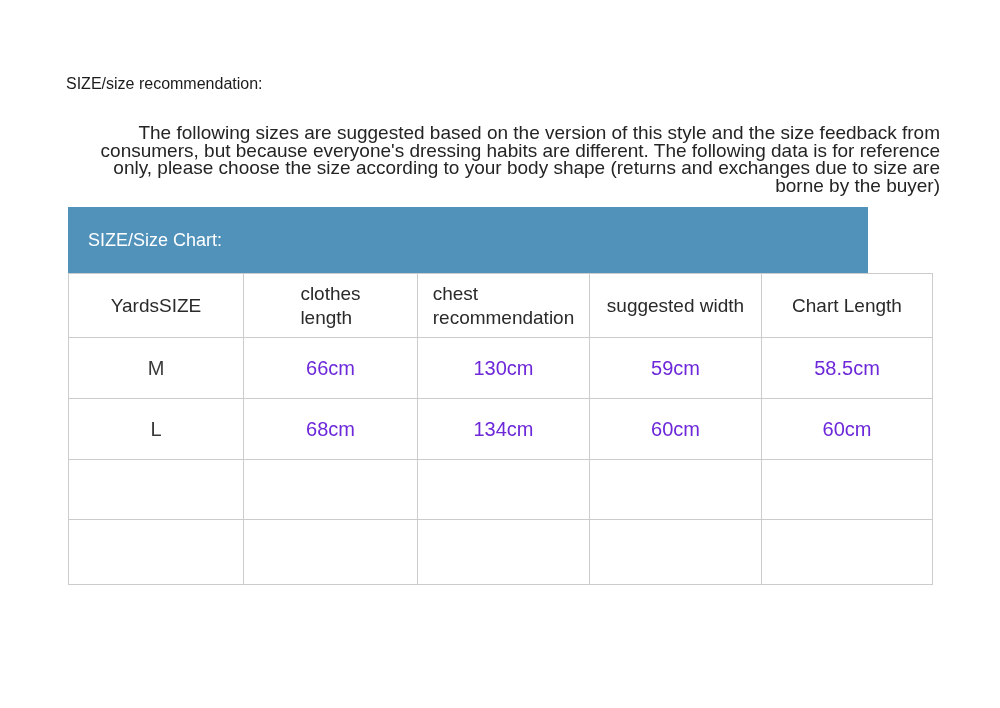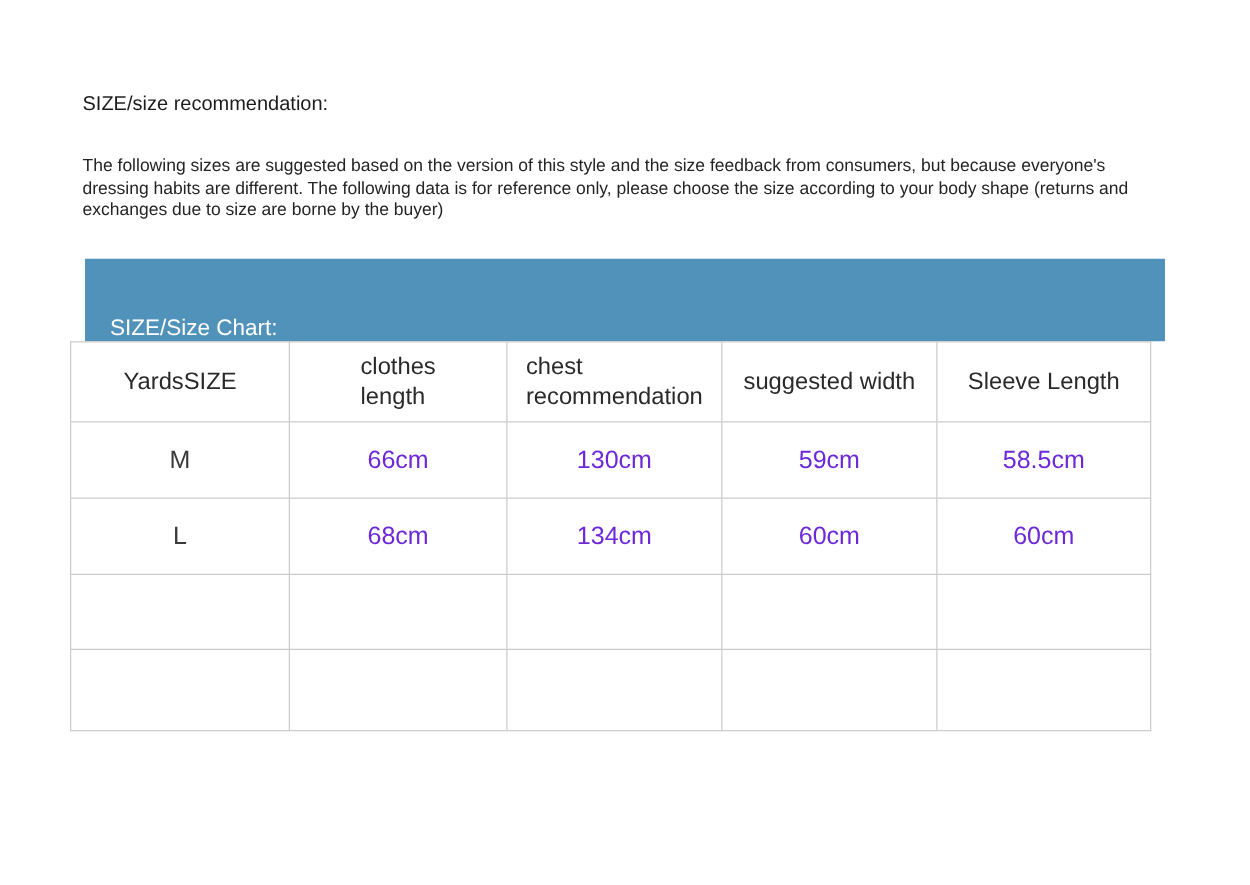--- a/index.html
+++ b/index.html
@@ -21,40 +21,41 @@
     top: 75px;
     font-size: 16px;
     font-weight: 500;
     color: #1c1c1c;
   }
   .size-note {
     position: absolute;
     left: 66px;
     top: 124px;
     width: 874px;
-    font-size: 14px;
+    font-size: 19px;
     line-height: 17.5px;
     color: #242424;
+    text-align: right;
   }
   .chart-header {
     position: absolute;
     left: 68px;
     top: 207px;
-    width: 864px;
+    width: 800px;
     height: 66px;
     background: #5192bb;
     display: flex;
-    align-items: flex-end;
+    align-items: center;
     padding-left: 20px;
     color: #ffffff;
     font-size: 18px;
   }
   table.size-table {
     position: absolute;
-    left: 56px;
+    left: 68px;
     top: 273px;
     width: 864px;
     border-collapse: collapse;
     table-layout: fixed;
     border-radius: 25px;
   }
   table.size-table th,
   table.size-table td {
     border: 1px solid #cccccc;
     text-align: center;
@@ -113,21 +114,21 @@
 length</span>
         </th>
         <th>
           <span class="wrap">chest
 recommendation</span>
         </th>
         <th>
           <span class="wrap">suggested width</span>
         </th>
         <th>
-          <span class="wrap">Sleeve Length</span>
+          <span class="wrap">Chart Length</span>
         </th>
       </tr>
     </thead>
     <tbody>
       <tr class="data-row">
         <td class="size-col">M</td>
         <td>66cm</td>
         <td>130cm</td>
         <td>59cm</td>
         <td>58.5cm</td>

